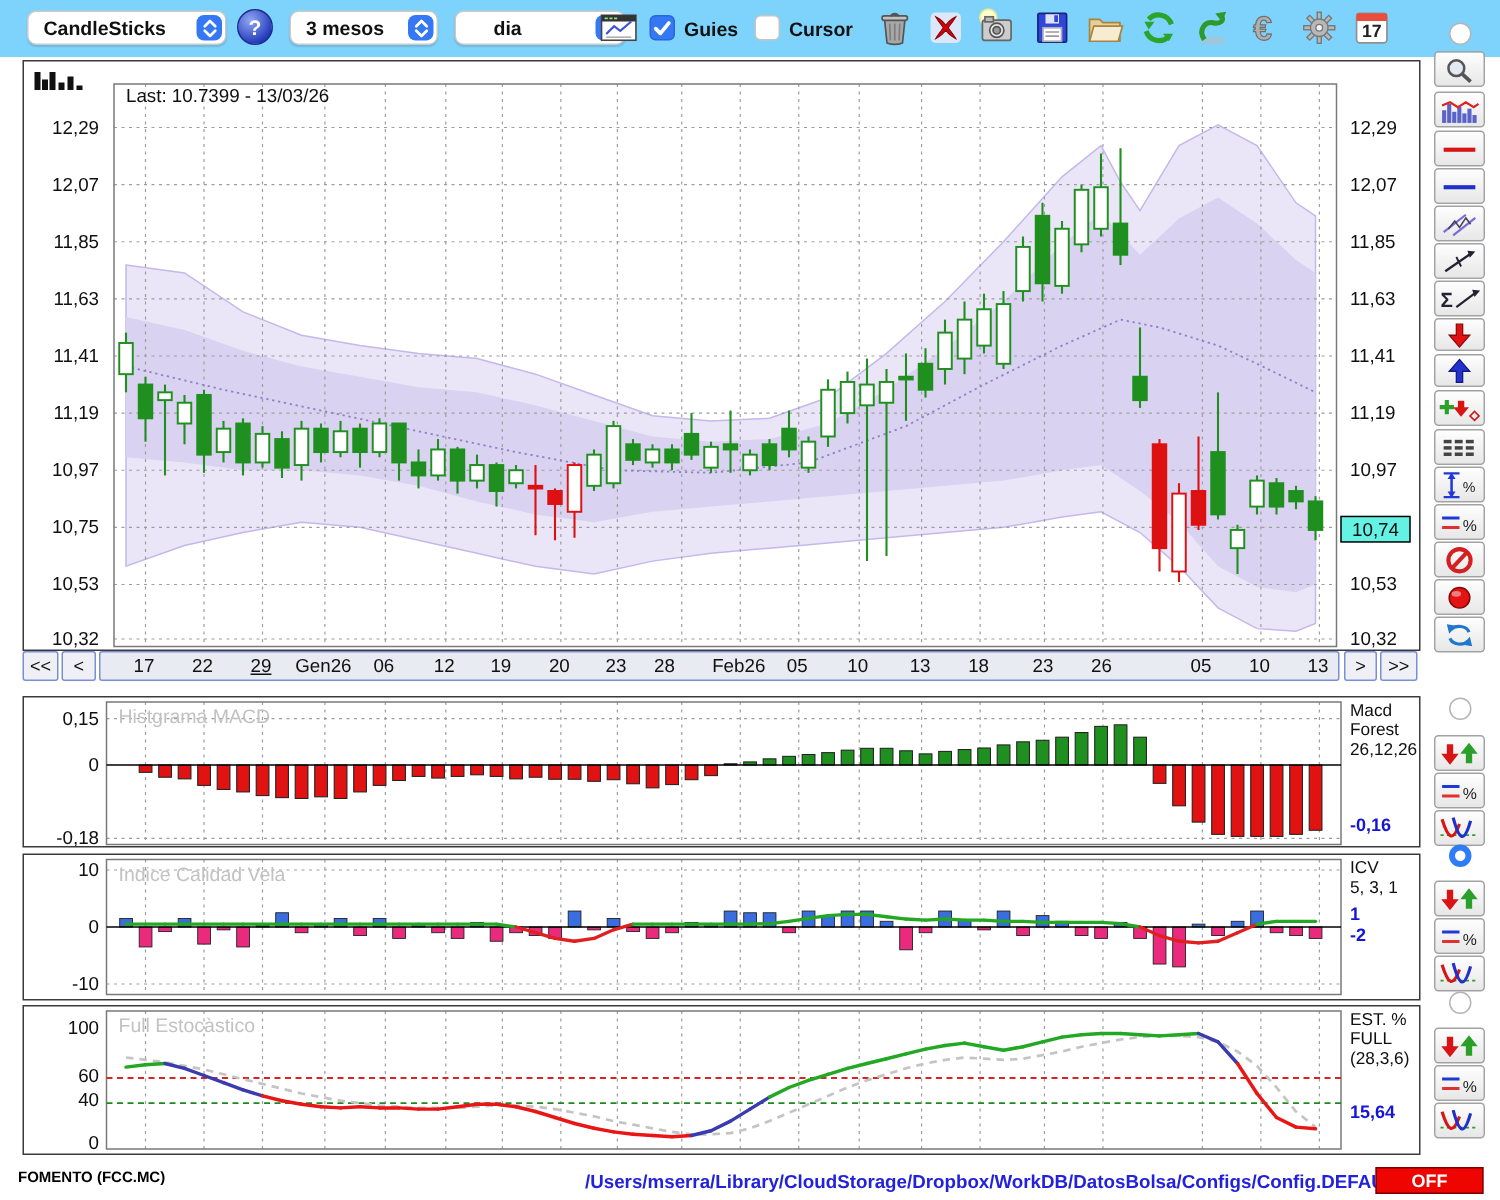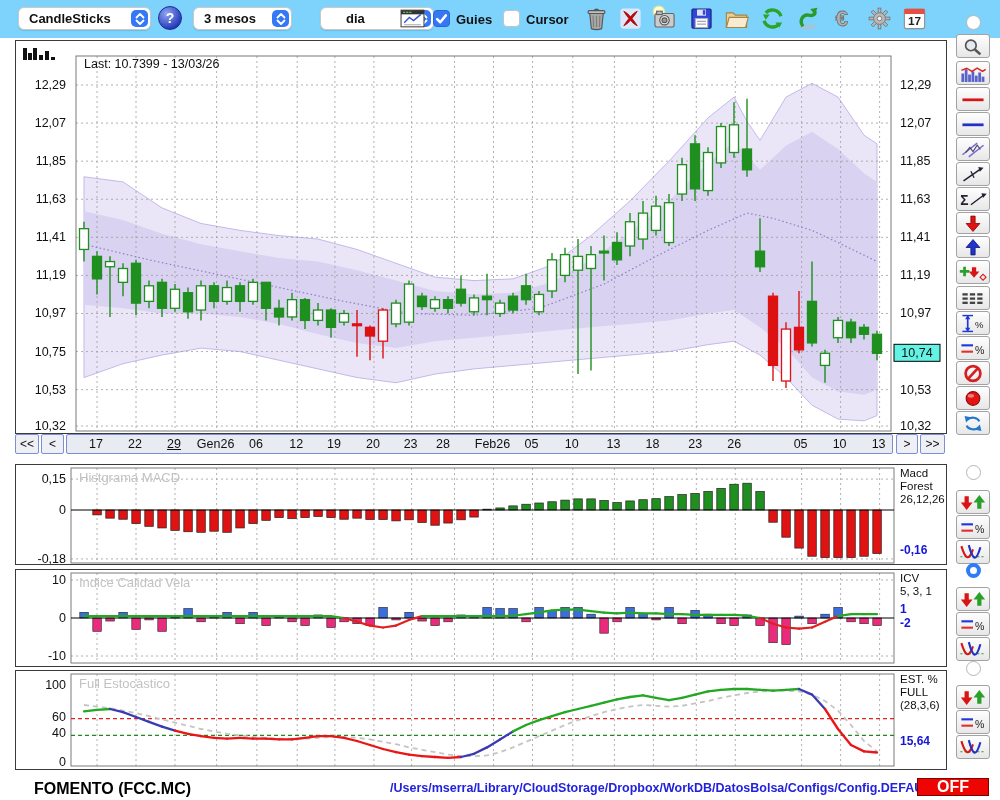--- a/index.html
+++ b/index.html
@@ -47,25 +47,25 @@
   .xlabel { position:absolute; top:3px; font-size:12.5px; color:#111; transform:translateX(-50%); white-space:nowrap; }
 
   
   .sbtn { position:absolute; left:956px; width:34px; height:24px;
     background:linear-gradient(#fefefe,#e7e7e7); border:1px solid #a2a2a2; border-radius:3px;
     display:flex; align-items:center; justify-content:center; }
   .sbtn svg { width:30px; height:19px; }
 
   
   #statusbar { position:absolute; left:0; top:775px; width:1000px; height:25px; background:#fff; }
-  #symbol { position:absolute; left:34px; top:5px; font-size:16px; font-weight:bold; color:#000; }
+  #symbol { position:absolute; left:12px; top:5px; font-size:10px; font-weight:bold; color:#000; }
   #cfgpath { position:absolute; left:390px; top:6px; width:530px; text-align:center;
     font-size:12.5px; font-weight:600; color:#2222dd; white-space:nowrap; }
   #offbtn { position:absolute; left:917px; top:3px; width:72px; height:18px; background:#ee0400;
-    border:1px solid #7d0000; color:#fff; font-size:16px; font-weight:bold; text-align:center; line-height:16px; }
+    border:1px solid #7d0000; color:#fff; font-size:12px; font-weight:bold; text-align:center; line-height:16px; }
 </style>
 </head>
 <body>
 
 <div id="app">
 
   <div id="toolbar">
     <div class="mac-select" style="left:18px;width:133px;">
       <span class="lbl">CandleSticks</span>
       <span class="stepper">
@@ -76,21 +76,21 @@
     </div>
     <div class="helpbtn"><span>?</span></div>
     <div class="mac-select" style="left:193px;width:99px;">
       <span class="lbl">3 mesos</span>
       <span class="stepper">
         <svg width="12" height="14" viewBox="0 0 12 14">
             <path d="M2.5 5.5 L6 2 L9.5 5.5 M2.5 8.5 L6 12 L9.5 8.5" stroke="#fff" stroke-width="1.8" fill="none" stroke-linecap="round" stroke-linejoin="round"></path>
           </svg>
       </span>
     </div>
-    <div class="mac-select" style="left:320px;width:114px;padding-left:25px;">
+    <div class="mac-select" style="left:303px;width:114px;padding-left:25px;">
       <span class="lbl">dia</span>
       <span class="stepper">
         <svg width="12" height="14" viewBox="0 0 12 14">
             <path d="M2.5 5.5 L6 2 L9.5 5.5 M2.5 8.5 L6 12 L9.5 8.5" stroke="#fff" stroke-width="1.8" fill="none" stroke-linecap="round" stroke-linejoin="round"></path>
           </svg>
       </span>
     </div>
     <button class="tbtn" style="left:400px;top:8px;width:25px;height:21px;">
       <svg viewBox="0 0 24 20">
           <rect x="1" y="2" width="22" height="16" fill="#fff" stroke="#444"></rect>

